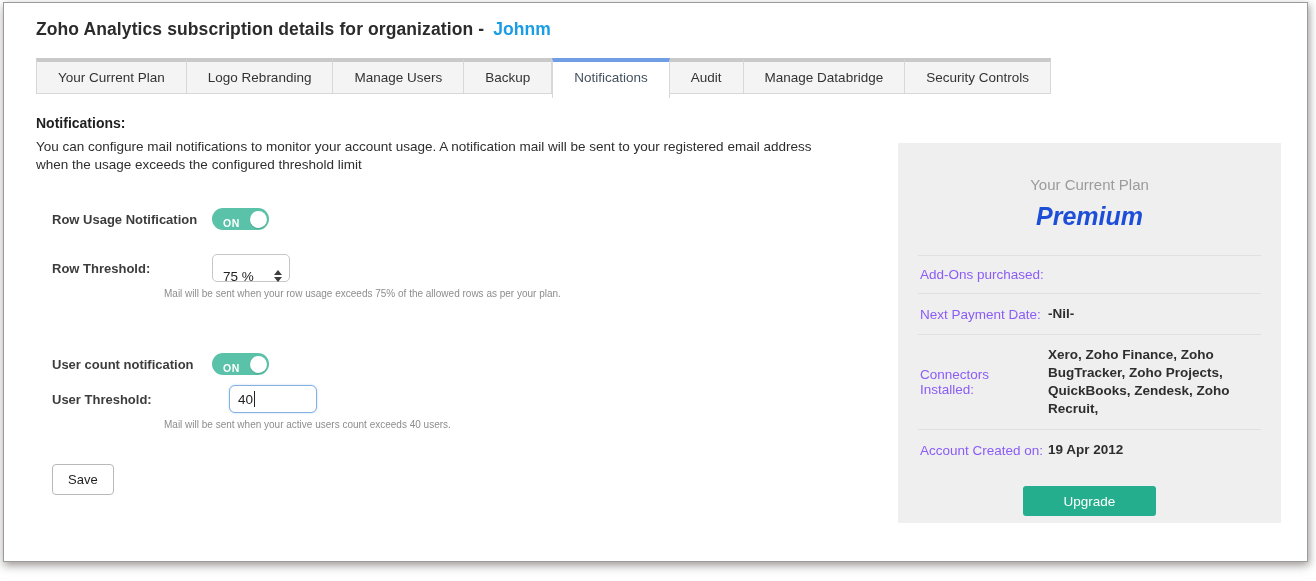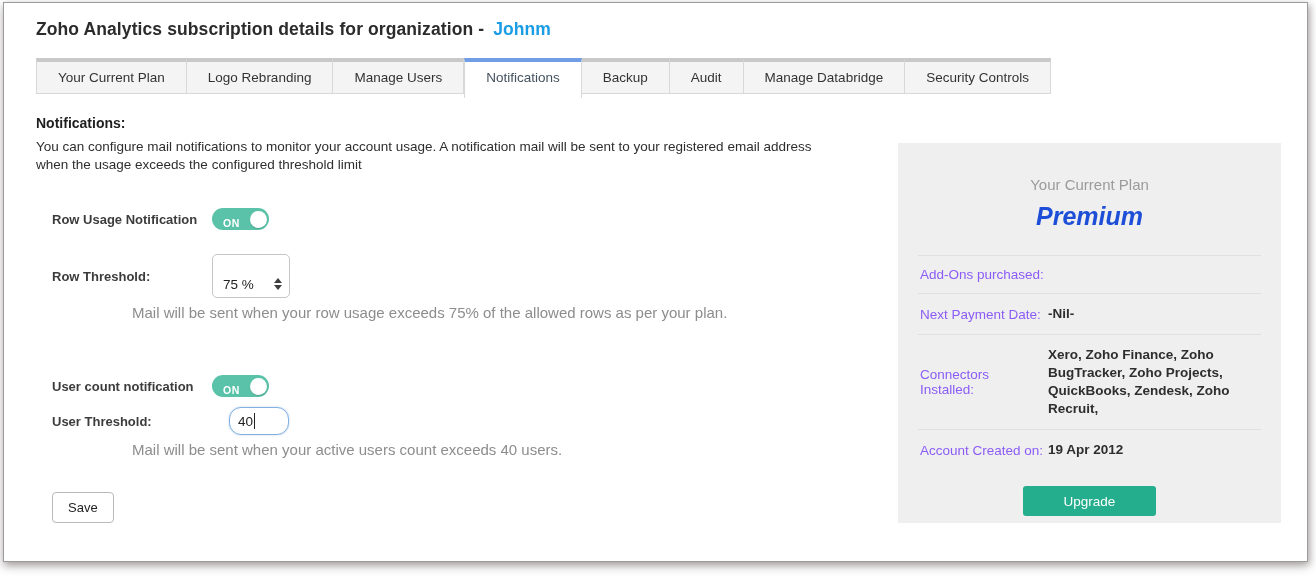--- a/index.html
+++ b/index.html
@@ -32,35 +32,35 @@
   .section-desc { font-size: 13.5px; color: #2e2e2e; line-height: 18px; max-width: 805px; }
   .form-area { margin-top: 34px; margin-left: 16px; }
   .form-row { display: flex; align-items: center; }
   .form-label { width: 160px; font-size: 13px; font-weight: bold; color: #3c3c3c; flex: 0 0 160px; }
   
   .toggle { width: 57px; height: 22px; border-radius: 11px; background: #5ac2a8; position: relative; cursor: pointer; }
   .toggle .toggle-text { position: absolute; left: 11px; top: 9px; font-size: 10.5px; font-weight: bold; color: #ffffff; letter-spacing: 0.5px; }
   .toggle .knob { position: absolute; right: 2.5px; top: 2.5px; width: 17px; height: 17px; border-radius: 50%; background: #ffffff; box-shadow: 0 1px 1px rgba(0,0,0,0.15); }
   
   .fake-select {
-    width: 78px; height: 44px; background: #ffffff; border: 1px solid #c6c6c6; border-radius: 5px;
+    width: 78px; height: 28px; background: #ffffff; border: 1px solid #c6c6c6; border-radius: 5px;
     display: flex; align-items: center; padding: 16px 7px 0 10px; cursor: pointer;
   }
   .fake-select .sel-value { flex: 1; font-size: 13.5px; color: #222; }
   .stepper { display: flex; flex-direction: column; align-items: center; gap: 2px; }
   .stepper .tri-up { width: 0; height: 0; border-left: 4px solid transparent; border-right: 4px solid transparent; border-bottom: 5px solid #3f3f3f; }
   .stepper .tri-down { width: 0; height: 0; border-left: 4px solid transparent; border-right: 4px solid transparent; border-top: 5px solid #3f3f3f; }
   
   .text-input {
-    width: 60px; height: 28px; background: #ffffff; border: 1px solid #82b1e2; border-radius: 12px;
+    width: 88px; height: 28px; background: #ffffff; border: 1px solid #82b1e2; border-radius: 6px;
     display: flex; align-items: center; padding: 0 8px; font-size: 13.5px; color: #222;
     box-shadow: 0 0 2px rgba(110,160,220,0.5); cursor: text;
   }
   .caret { display: inline-block; width: 1px; height: 16px; background: #222; margin-left: 1px; }
-  .helper-text { font-size: 15px; color: #8d8d8d; margin-top: 6px; margin-left: 80px; }
+  .helper-text { font-size: 10px; color: #8d8d8d; margin-top: 6px; margin-left: 112px; }
   .gap-row-threshold { margin-top: 24px; }
   .gap-group { margin-top: 54px; }
   .gap-user-threshold { margin-top: 10px; gap: 17px; }
   .save-btn {
     margin-top: 34px; margin-left: 16px; background: #ffffff; border: 1px solid #b9b9b9; border-radius: 4px;
     padding: 7px 15px; font-size: 13px; color: #1f1f1f; cursor: pointer; font-family: "Liberation Sans", sans-serif;
   }
   
   .plan-panel { position: absolute; left: 894px; top: 140px; width: 383px; height: 380px; background: #efefef; padding: 0 20px; }
   .plan-head { text-align: center; padding-top: 33px; padding-bottom: 24px; }
@@ -82,22 +82,22 @@
 <div class="window">
 
   <div class="page-title">
     <span>Zoho Analytics subscription details for organization -</span><span class="org-link">Johnm</span>
   </div>
 
   <div class="tabbar">
     <div class="tab">Your Current Plan</div>
     <div class="tab">Logo Rebranding</div>
     <div class="tab">Manage Users</div>
+    <div class="tab">Backup</div>
     <div class="tab active">Notifications</div>
-    <div class="tab">Backup</div>
     <div class="tab">Audit</div>
     <div class="tab">Manage Databridge</div>
     <div class="tab">Security Controls</div>
   </div>
 
   <div class="content">
     <div class="section-heading">Notifications:</div>
     <div class="section-desc">You can configure mail notifications to monitor your account usage. A notification mail will be sent to your registered email address when the usage exceeds the configured threshold limit</div>
 
     <div class="form-area">

